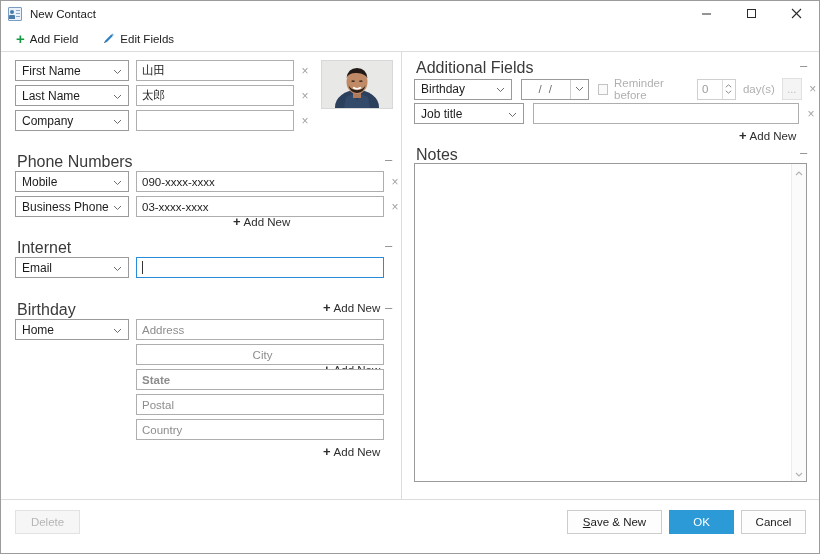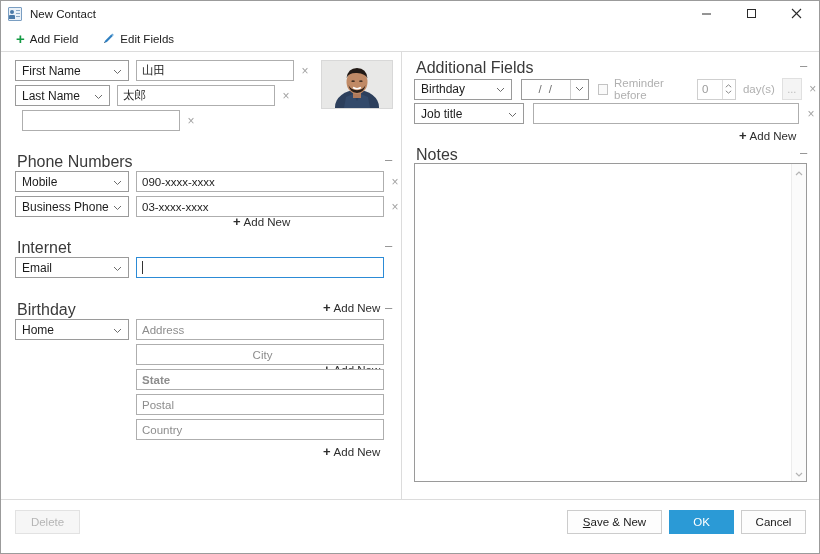--- a/index.html
+++ b/index.html
@@ -153,35 +153,43 @@
               </svg>
           </span>
         </div>
         <div class="inp" style="width:158px;margin-left:7px;">
           <span>山田</span>
         </div>
         <div class="xbtn" style="margin-left:4px;">×</div>
       </div>
 
       <div class="row" style="left:14px;top:33px;">
-        <div class="sel" style="width:95px;text-align:center;">
+        <div class="sel" style="width:114px;text-align:center;">
           <span>Last Name</span>
           <span class="chev">
             <svg width="9" height="6" viewBox="0 0 9 6">
                 <polyline points="1,1 4.5,4.5 8,1" fill="none" stroke="#6c6c6c" stroke-width="1"></polyline>
               </svg>
           </span>
         </div>
         <div class="inp" style="width:158px;margin-left:7px;">
           <span>太郎</span>
         </div>
         <div class="xbtn" style="margin-left:4px;">×</div>
       </div>
 
       <div class="row" style="left:14px;top:58px;">
+        <div class="sel" style="width:114px;">
+          <span>Company</span>
+          <span class="chev">
+            <svg width="9" height="6" viewBox="0 0 9 6">
+                <polyline points="1,1 4.5,4.5 8,1" fill="none" stroke="#6c6c6c" stroke-width="1"></polyline>
+              </svg>
+          </span>
+        </div>
         <div class="inp" style="width:158px;margin-left:7px;">
           <span></span>
         </div>
         <div class="xbtn" style="margin-left:4px;">×</div>
       </div>
 
       <div class="avatar" style="left:320px;top:8px;">
         <svg width="70" height="47" viewBox="0 0 70 47" preserveAspectRatio="xMidYMid slice">
           <rect width="70" height="47" fill="#e8e8e7"></rect>
           <ellipse cx="35" cy="46" rx="22" ry="17" fill="#2c3f5c"></ellipse>

